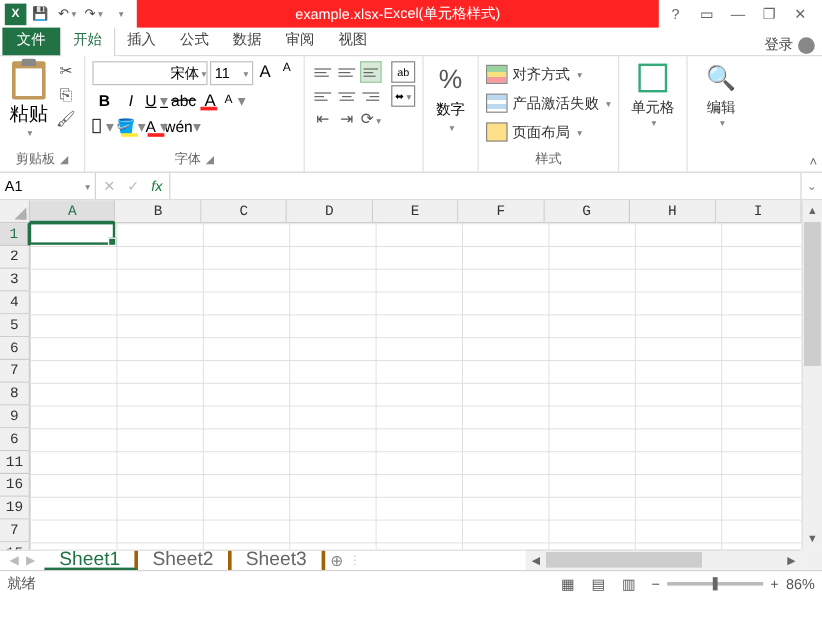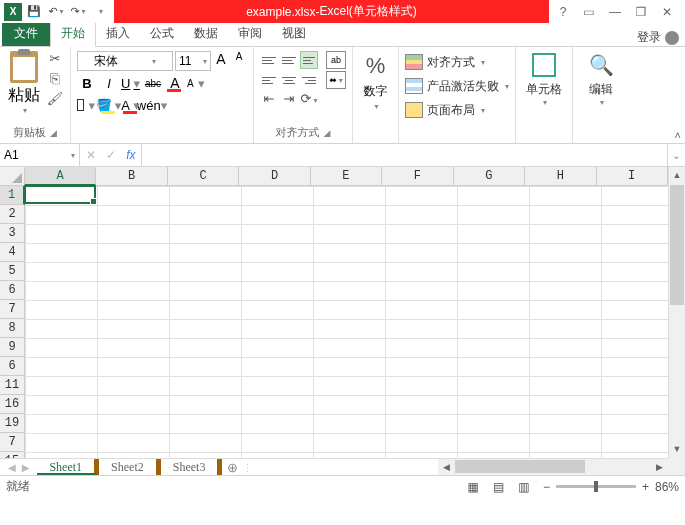--- a/index.html
+++ b/index.html
@@ -33,21 +33,21 @@
 
 
 .clip-big { width: 36px; text-align: center; }
 .clip-icon { width: 28px; height: 32px; margin: 0 auto 2px; position: relative; background: #c19a5b; border-radius: 2px; }
 .clip-icon::after { content: ""; position: absolute; top: 6px; left: 3px; right: 3px; bottom: 3px; background: #fff; }
 .clip-icon::before { content: ""; position: absolute; top: -2px; left: 8px; width: 12px; height: 6px; background: #888; border-radius: 2px 2px 0 0; }
 .clip-side .sm { width: 18px; height: 18px; font-size: 13px; text-align: center; color: #555;}
 
 
 .font-row1 { display: flex; gap: 2px; }
-.font-name { border: 1px solid #c0c0c0; height: 20px; width: 96px; font-size: 12px; padding: 1px 16px; display: flex; align-items: center; justify-content: space-between; }
+.font-name { border: 1px solid #c0c0c0; height: 20px; width: 96px; font-size: 12px; padding: 1px 0; display: flex; align-items: center; justify-content: flex-end; }
 .font-size { border: 1px solid #c0c0c0; height: 20px; width: 36px; font-size: 12px; padding: 1px 3px; display: flex; align-items: center; justify-content: space-between; }
 .grow { font-size: 12px; width: 16px; text-align: center; }
 .font-row2 span, .font-row3 span { width: 20px; height: 20px; display: inline-flex; align-items: center; justify-content: center; font-size: 13px; }
 .font-row2 .b { font-weight: bold; } .font-row2 .i { font-style: italic; } .font-row2 .u { text-decoration: underline; }
 .font-row3 .border { border: 1px solid #333; width: 12px; height: 12px; }
 .fill-icon { position:relative; } .fill-icon::after{content:"";position:absolute;bottom:1px;left:2px;width:14px;height:3px;background:#ffeb3b;}
 .font-icon { position:relative; } .font-icon::after{content:"";position:absolute;bottom:1px;left:2px;width:14px;height:3px;background:#f22;}
 
 
 .align-cell { width: 18px; height: 18px; display: flex; flex-direction: column; justify-content: center; gap: 2px; padding: 2px; }
@@ -72,21 +72,21 @@
 .ic-cells { border:2px solid #3a7; background:#fff; position:relative;} .ic-cells::after{content:"";position:absolute;top:3px;left:-3px;right:3px;bottom:-3px;border:2px solid #3a7;background:#fff;z-index:-1;}
 .binoc { font-size: 20px; color: #555; }
 
 .ribbon-collapse { position:absolute; right:4px; bottom:2px; font-size:11px; color:#666;}
 .dlg-launch { font-size:9px; color:#888; margin-left:4px;}
 
 
 .fbar { height: 23px; border-bottom: 1px solid #d4d4d4; display: flex; align-items: stretch; }
 .namebox { width: 80px; border-right: 1px solid #d4d4d4; display: flex; align-items: center; padding: 0 4px; font-size: 12px; justify-content:space-between;}
 .fx-btns { display: flex; align-items:center; border-right:1px solid #d4d4d4; padding:0 6px; gap:10px; color:#bbb; font-size:12px;}
-.fx-btns .fx { color:#3b82f6; font-style:italic;}
+.fx-btns .fx { color:#15803d; font-style:italic;}
 .formula-input { flex:1; padding:0 4px; font-size:12px;}
 .fbar-exp { width:18px; text-align:center; color:#888; font-size:10px; border-left:1px solid #d4d4d4; display:flex;align-items:center;justify-content:center;}
 
 
 .grid-wrap { position: relative; height: 308px; }
 .sel-all { position:absolute; top:0; left:0; width:25px; height:19px; background:#f0f0f0; border-right:1px solid #ccc; border-bottom:1px solid #ccc;}
 .sel-all::after{content:"";position:absolute;right:2px;bottom:2px;border:5px solid transparent;border-right-color:#b0b0b0;border-bottom-color:#b0b0b0;}
 .col-hdrs { position:absolute; top:0; left:25px; right:17px; height:19px; display:flex;}
 .col-hdr { width:72px; background:#f0f0f0; border-right:1px solid #ccc; border-bottom:1px solid #ccc; text-align:center; font-size:12px; color:#333; line-height:18px; font-family:"Courier New",monospace;}
 .col-hdr.sel { background:#dfdfdf; border-bottom:2px solid #217346; color:#217346;}
@@ -104,21 +104,21 @@
 .vscroll .arr{position:absolute;left:0;right:0;height:17px;text-align:center;font-size:9px;color:#666;line-height:17px;}
 .hscroll { position:absolute; bottom:0; right:17px; width:230px; height:17px; background:#f0f0f0; border-top:1px solid #dcdcdc; display:flex; align-items:center;}
 .hscroll .arr{width:17px;text-align:center;font-size:9px;color:#666;}
 .hscroll .track{flex:1;position:relative;height:100%;}
 .hscroll .thumb{position:absolute;top:1px;left:0;height:13px;width:130px;background:#cdcdcd;}
 .scroll-corner{position:absolute;right:0;bottom:0;width:17px;height:17px;background:#f0f0f0;}
 
 
 .sheet-bar { position:absolute; bottom:0; left:0; right:247px; height:17px; background:#fff; border-top:1px solid #dcdcdc; display:flex; align-items:center;}
 .sheet-nav { display:flex; gap:6px; padding:0 8px; color:#bbb; font-size:10px;}
-.sheet-tab { padding:0 12px; font-size:12px; color:#666; border-right:5px solid #a16207; height:100%; line-height:16px;font-family:Liberation Serif, serif;}
+.sheet-tab { padding:0 12px; font-size:16px; color:#666; border-right:3px solid #a16207; height:100%; line-height:16px;}
 .sheet-tab.active { color:#217346; border-bottom:2px solid #217346; background:#fff; font-weight:500;}
 .sheet-add { width:20px; text-align:center; color:#888; font-size:13px;}
 .sheet-split{ width:6px; color:#ccc; font-size:10px;}
 
 
 .status { height: 22px; background:#fff; border-top:1px solid #d4d4d4; display:flex; align-items:center; font-size:12px; color:#555; padding:0 6px;}
 .status .spacer{flex:1;}
 .view-btns span{ width:22px; display:inline-block; text-align:center; color:#555; font-size:12px;}
 .zoom { display:flex; align-items:center; gap:6px; margin-left:8px;}
 .zoom-track{ width:80px; height:3px; background:#bbb; position:relative;}
@@ -198,40 +198,41 @@
         <span class="grow" style="font-size:14px">A</span>
         <span class="grow" style="font-size:10px">A</span>
       </div>
       <div class="hstack font-row2">
         <span class="b">B</span>
         <span class="i">I</span>
         <span class="u">
             <span>U</span>
             <span class="dd">▾</span>
           </span>
-        <span style="font-size:10px;text-decoration:line-through">abc</span>
+        <span style="font-size:13px;text-decoration:line-through">abc</span>
         <span class="font-icon" style="font-size:14px">A</span>
         <span style="font-size:10px">A<span class="dd">▾</span></span>
       </div>
       <div class="hstack font-row3">
         <span>
             <span class="border"></span>
             <span class="dd">▾</span>
           </span>
         <span class="fill-icon">🪣<span class="dd">▾</span></span>
         <span class="font-icon">
             <span>A</span>
             <span class="dd">▾</span>
           </span>
         <span style="font-size:10px">
             <span>wén</span>
             <span class="dd">▾</span>
           </span>
       </div>
     </div>
+    <div class="group-label"><span>字体</span><span class="dlg-launch">◢</span></div>
   </div>
 
   <div class="group">
     <div class="group-body">
       <div class="vstack">
         <div class="hstack">
           <div class="align-cell">
               <div style="width:100%"></div>
               <div style="width:70%"></div>
               <div style="width:85%"></div>
@@ -268,21 +269,20 @@
           <span class="indent-icon">⇤</span>
           <span class="indent-icon">⇥</span>
           <span class="indent-icon">⟳<span class="dd">▾</span></span>
         </div>
       </div>
       <div class="vstack" style="margin-left:4px">
         <div class="wrap-icon">ab</div>
         <div class="merge-icon">⬌<span class="dd">▾</span></div>
       </div>
     </div>
-    <div class="group-label"><span>对齐方式</span><span class="dlg-launch">◢</span></div>
   </div>
 
   <div class="group" style="width:46px">
     <div class="group-body vstack" style="align-items:center">
       <div class="pct-big">%</div>
       <div style="font-size:12px">数字</div>
       <div class="dd">▾</div>
     </div>
     <div class="group-label">&nbsp;</div>
   </div>
@@ -298,20 +298,21 @@
           <span class="ic ic-tbl"></span>
           <span>产品激活失败</span>
           <span class="dd">▾</span>
         </div>
       <div class="style-row">
           <span class="ic ic-cell"></span>
           <span>页面布局</span>
           <span class="dd">▾</span>
         </div>
     </div>
+    <div class="group-label">样式</div>
   </div>
 
   <div class="group">
     <div class="group-body">
       <div class="bigbtn">
         <div class="ic ic-cells"></div>
         <div>单元格</div>
           <div class="dd">▾</div>
       </div>
     </div>

